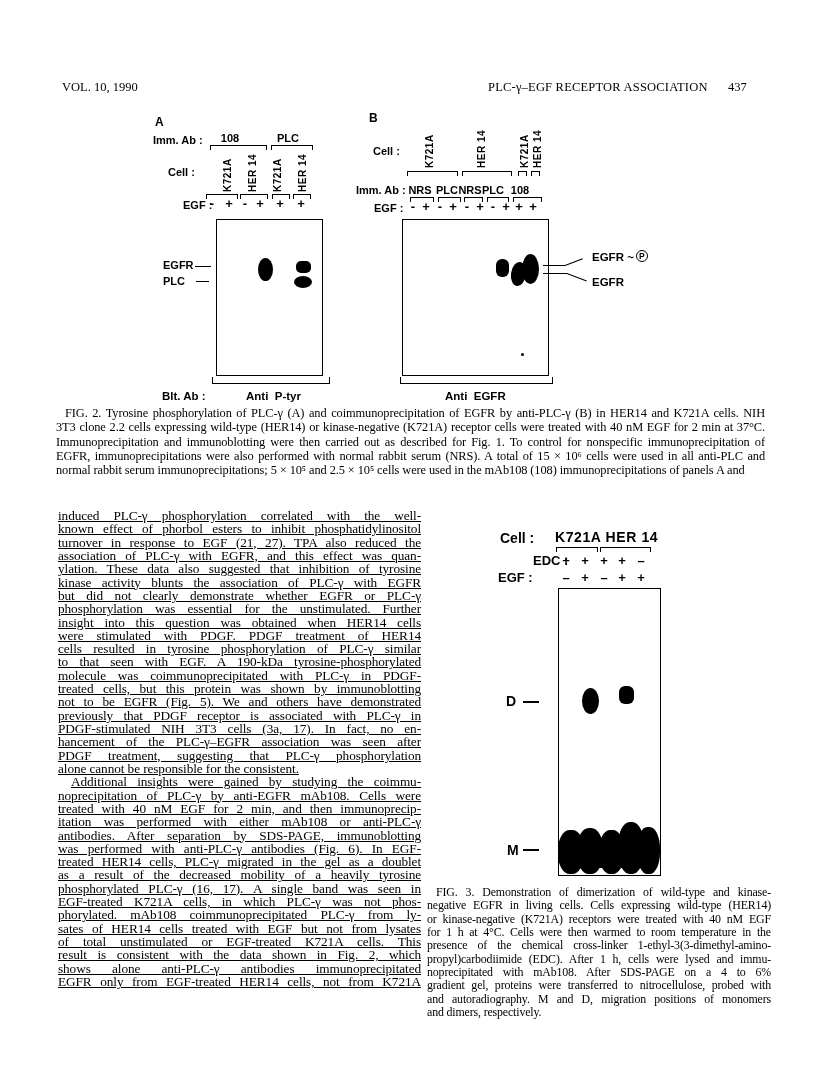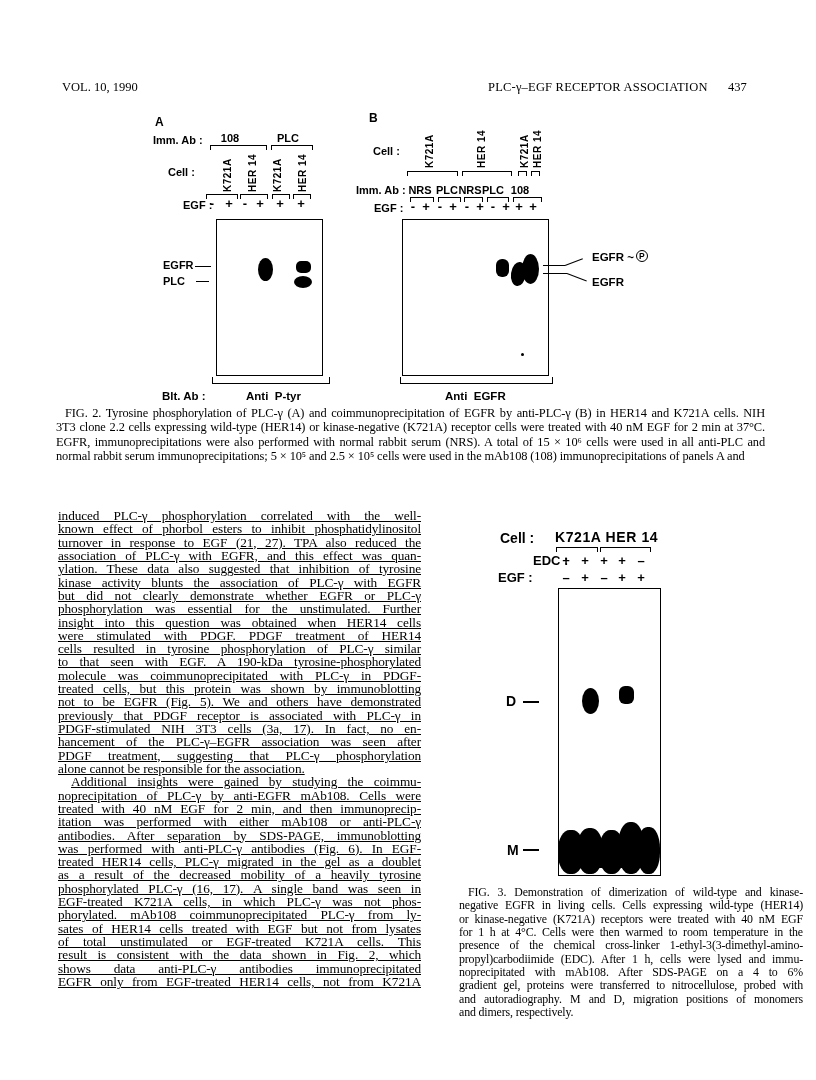--- a/index.html
+++ b/index.html
@@ -33,21 +33,21 @@
     font-size:8.5px; line-height:11px; text-align:center; vertical-align:2px; margin-left:2px;
     font-family:"Liberation Sans","DejaVu Sans",sans-serif; font-weight:bold;
   }
   
   .bl { text-align:justify; text-align-last:justify; white-space:normal; }
   .endleft .bl:last-child { text-align-last:left; }
   .ind1 .bl:first-child { text-indent:9px; }
   .ind1-lg .bl:first-child { text-indent:13px; }
   .bodytext { font-size:13.3px; line-height:13.32px; letter-spacing:-0.1px;text-decoration:underline; }
   .cap2text { font-size:12.4px; line-height:14.3px; letter-spacing:-0.1px; }
-  .cap3text { font-size:11.9px; line-height:13.35px; letter-spacing:-0.15px;margin-left:32px; }
+  .cap3text { font-size:11.9px; line-height:13.35px; letter-spacing:-0.15px; }
 </style>
 </head>
 <body>
 
 <div class="page">
 
   <div class="abs" style="left:62px; top:80px; font-size:12.5px;">VOL. 10, 1990</div>
   <div class="abs" style="left:488px; top:80px; font-size:12.5px; letter-spacing:0.2px;">PLC-γ–EGF RECEPTOR ASSOCIATION</div>
   <div class="abs" style="left:728px; top:80px; font-size:12.5px;">437</div>
 
@@ -147,20 +147,21 @@
     <span>EGFR ~</span><span class="circp">P</span>
   </div>
   <div class="abs sans f115" style="left:592px; top:276px;">EGFR</div>
 
   <div class="abs brk-up" style="left:400px; top:377px; width:153px;"></div>
   <div class="abs sans f115" style="left:445px; top:390px;">Anti&nbsp;&nbsp;EGFR</div>
 
   <div class="abs cap2text ind1 endleft" style="left:56px; top:406px; width:709px;">
       <div class="bl">FIG. 2.  Tyrosine phosphorylation of PLC-γ (A) and coimmunoprecipitation of EGFR by anti-PLC-γ (B) in HER14 and K721A cells. NIH</div>
       <div class="bl">3T3 clone 2.2 cells expressing wild-type (HER14) or kinase-negative (K721A) receptor cells were treated with 40 nM EGF for 2 min at 37°C.</div>
+      <div class="bl">Immunoprecipitation and immunoblotting were then carried out as described for Fig. 1. To control for nonspecific immunoprecipitation of</div>
       <div class="bl">EGFR, immunoprecipitations were also performed with normal rabbit serum (NRS). A total of 15 × 10⁶ cells were used in all anti-PLC and</div>
       <div class="bl">normal rabbit serum immunoprecipitations; 5 × 10⁵ and 2.5 × 10⁵ cells were used in the mAb108 (108) immunoprecipitations of panels A and</div>
     </div>
 
   <div class="abs bodytext" style="left:58px; top:509px; width:363px;">
     <div class="endleft">
         <div class="bl">induced PLC-γ phosphorylation correlated with the well-</div>
         <div class="bl">known effect of phorbol esters to inhibit phosphatidylinositol</div>
         <div class="bl">turnover in response to EGF (21, 27). TPA also reduced the</div>
         <div class="bl">association of PLC-γ with EGFR, and this effect was quan-</div>
@@ -172,38 +173,38 @@
         <div class="bl">were stimulated with PDGF. PDGF treatment of HER14</div>
         <div class="bl">cells resulted in tyrosine phosphorylation of PLC-γ similar</div>
         <div class="bl">to that seen with EGF. A 190-kDa tyrosine-phosphorylated</div>
         <div class="bl">molecule was coimmunoprecipitated with PLC-γ in PDGF-</div>
         <div class="bl">treated cells, but this protein was shown by immunoblotting</div>
         <div class="bl">not to be EGFR (Fig. 5). We and others have demonstrated</div>
         <div class="bl">previously that PDGF receptor is associated with PLC-γ in</div>
         <div class="bl">PDGF-stimulated NIH 3T3 cells (3a, 17). In fact, no en-</div>
         <div class="bl">hancement of the PLC-γ–EGFR association was seen after</div>
         <div class="bl">PDGF treatment, suggesting that PLC-γ phosphorylation</div>
-        <div class="bl">alone cannot be responsible for the association.</div>
+        <div class="bl">alone cannot be responsible for the consistent.</div>
       </div>
     <div class="ind1-lg">
         <div class="bl">Additional insights were gained by studying the coimmu-</div>
         <div class="bl">noprecipitation of PLC-γ by anti-EGFR mAb108. Cells were</div>
         <div class="bl">treated with 40 nM EGF for 2 min, and then immunoprecip-</div>
         <div class="bl">itation was performed with either mAb108 or anti-PLC-γ</div>
         <div class="bl">antibodies. After separation by SDS-PAGE, immunoblotting</div>
         <div class="bl">was performed with anti-PLC-γ antibodies (Fig. 6). In EGF-</div>
         <div class="bl">treated HER14 cells, PLC-γ migrated in the gel as a doublet</div>
         <div class="bl">as a result of the decreased mobility of a heavily tyrosine</div>
         <div class="bl">phosphorylated PLC-γ (16, 17). A single band was seen in</div>
         <div class="bl">EGF-treated K721A cells, in which PLC-γ was not phos-</div>
         <div class="bl">phorylated. mAb108 coimmunoprecipitated PLC-γ from ly-</div>
         <div class="bl">sates of HER14 cells treated with EGF but not from lysates</div>
         <div class="bl">of total unstimulated or EGF-treated K721A cells. This</div>
         <div class="bl">result is consistent with the data shown in Fig. 2, which</div>
-        <div class="bl">shows data anti-PLC-γ antibodies immunoprecipitated</div>
+        <div class="bl">shows alone anti-PLC-γ antibodies immunoprecipitated</div>
         <div class="bl">EGFR only from EGF-treated HER14 cells, not from K721A</div>
       </div>
   </div>
 
   <div class="abs sans f14" style="left:500px; top:530px;">Cell :</div>
   <div class="abs sans f14" style="left:555px; top:529px; letter-spacing:0.6px;">K721A HER 14</div>
 
   <div class="abs brk-dn" style="left:556px; top:547px; width:42px;"></div>
   <div class="abs brk-dn" style="left:600px; top:547px; width:51px;"></div>
 

